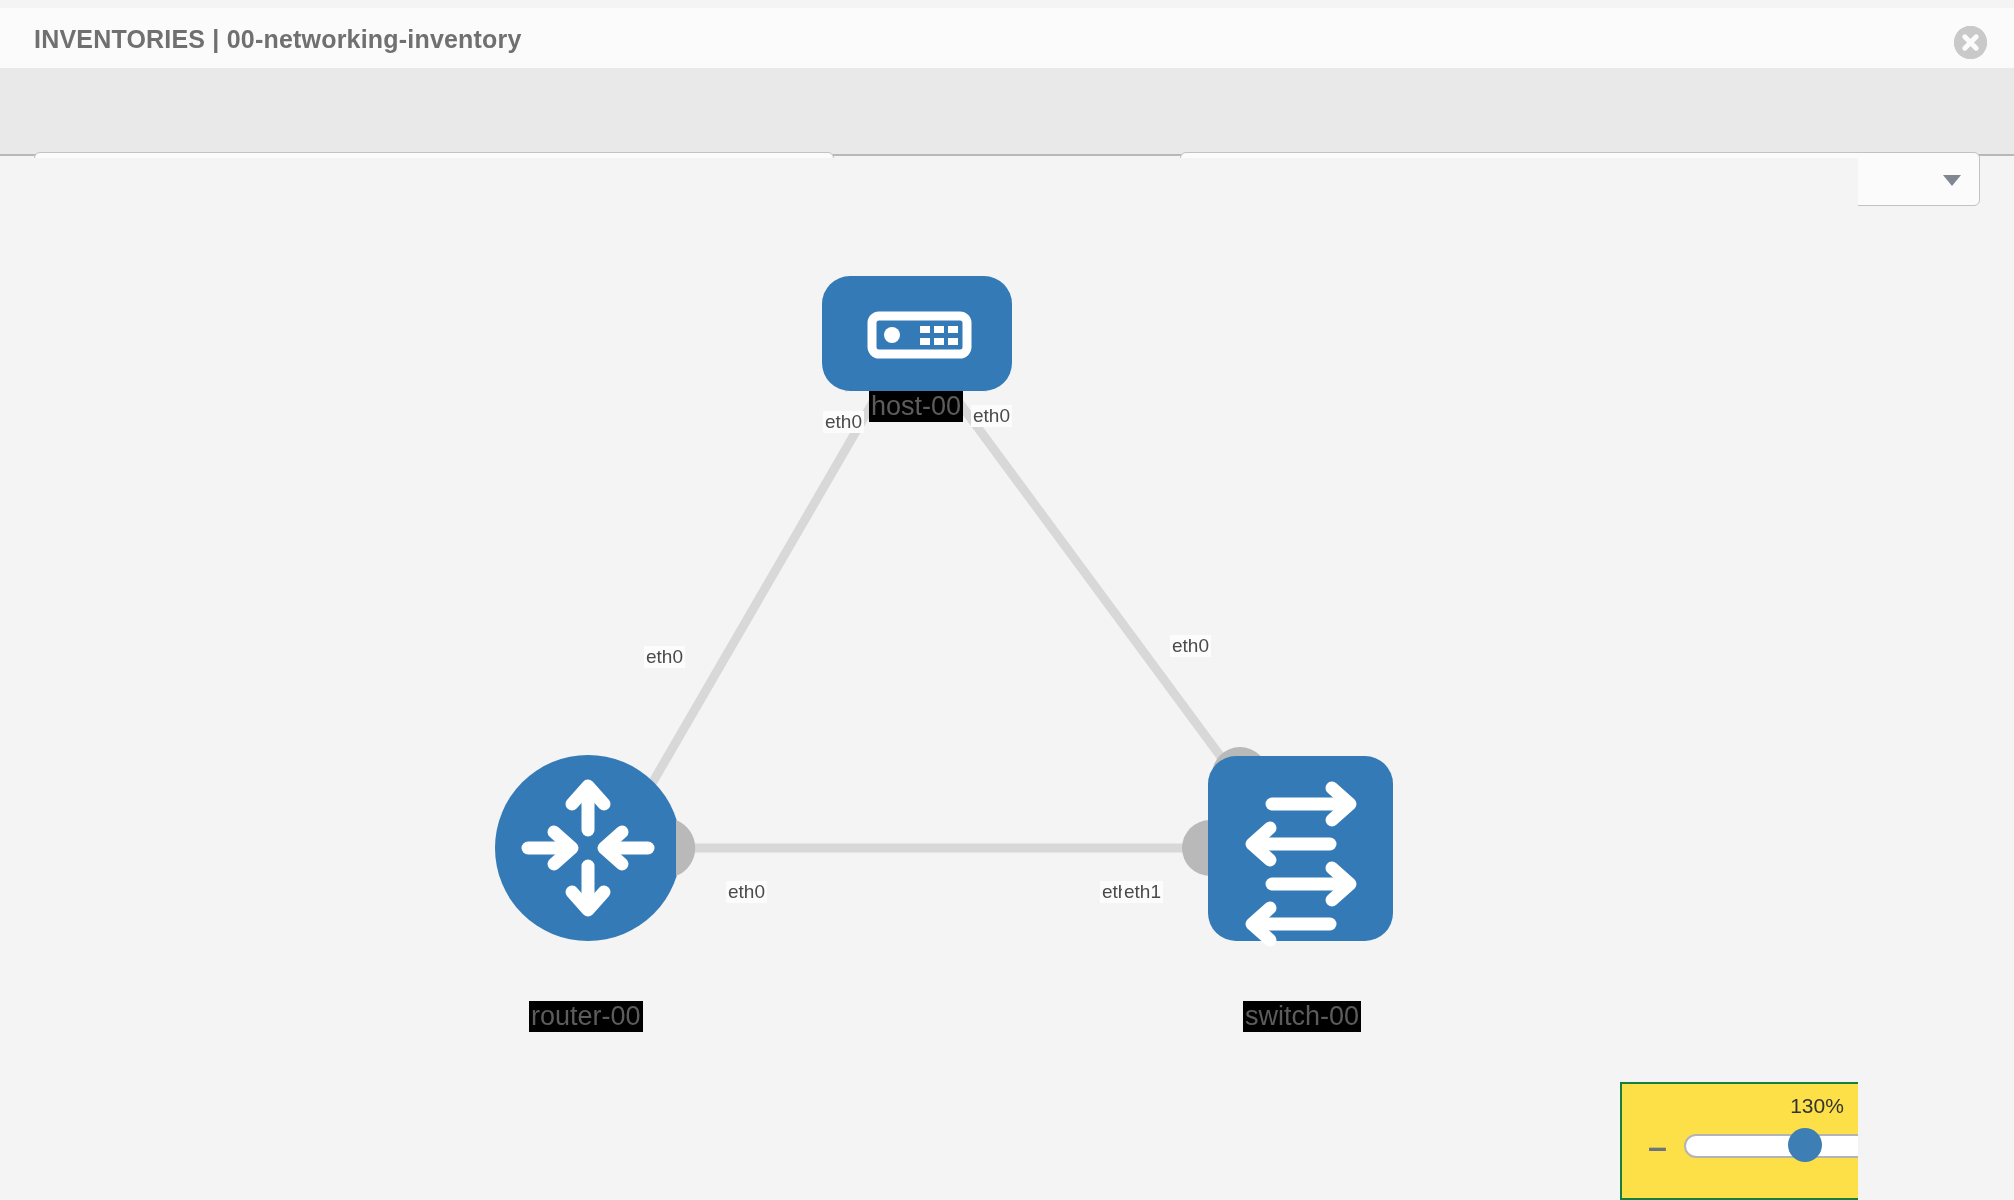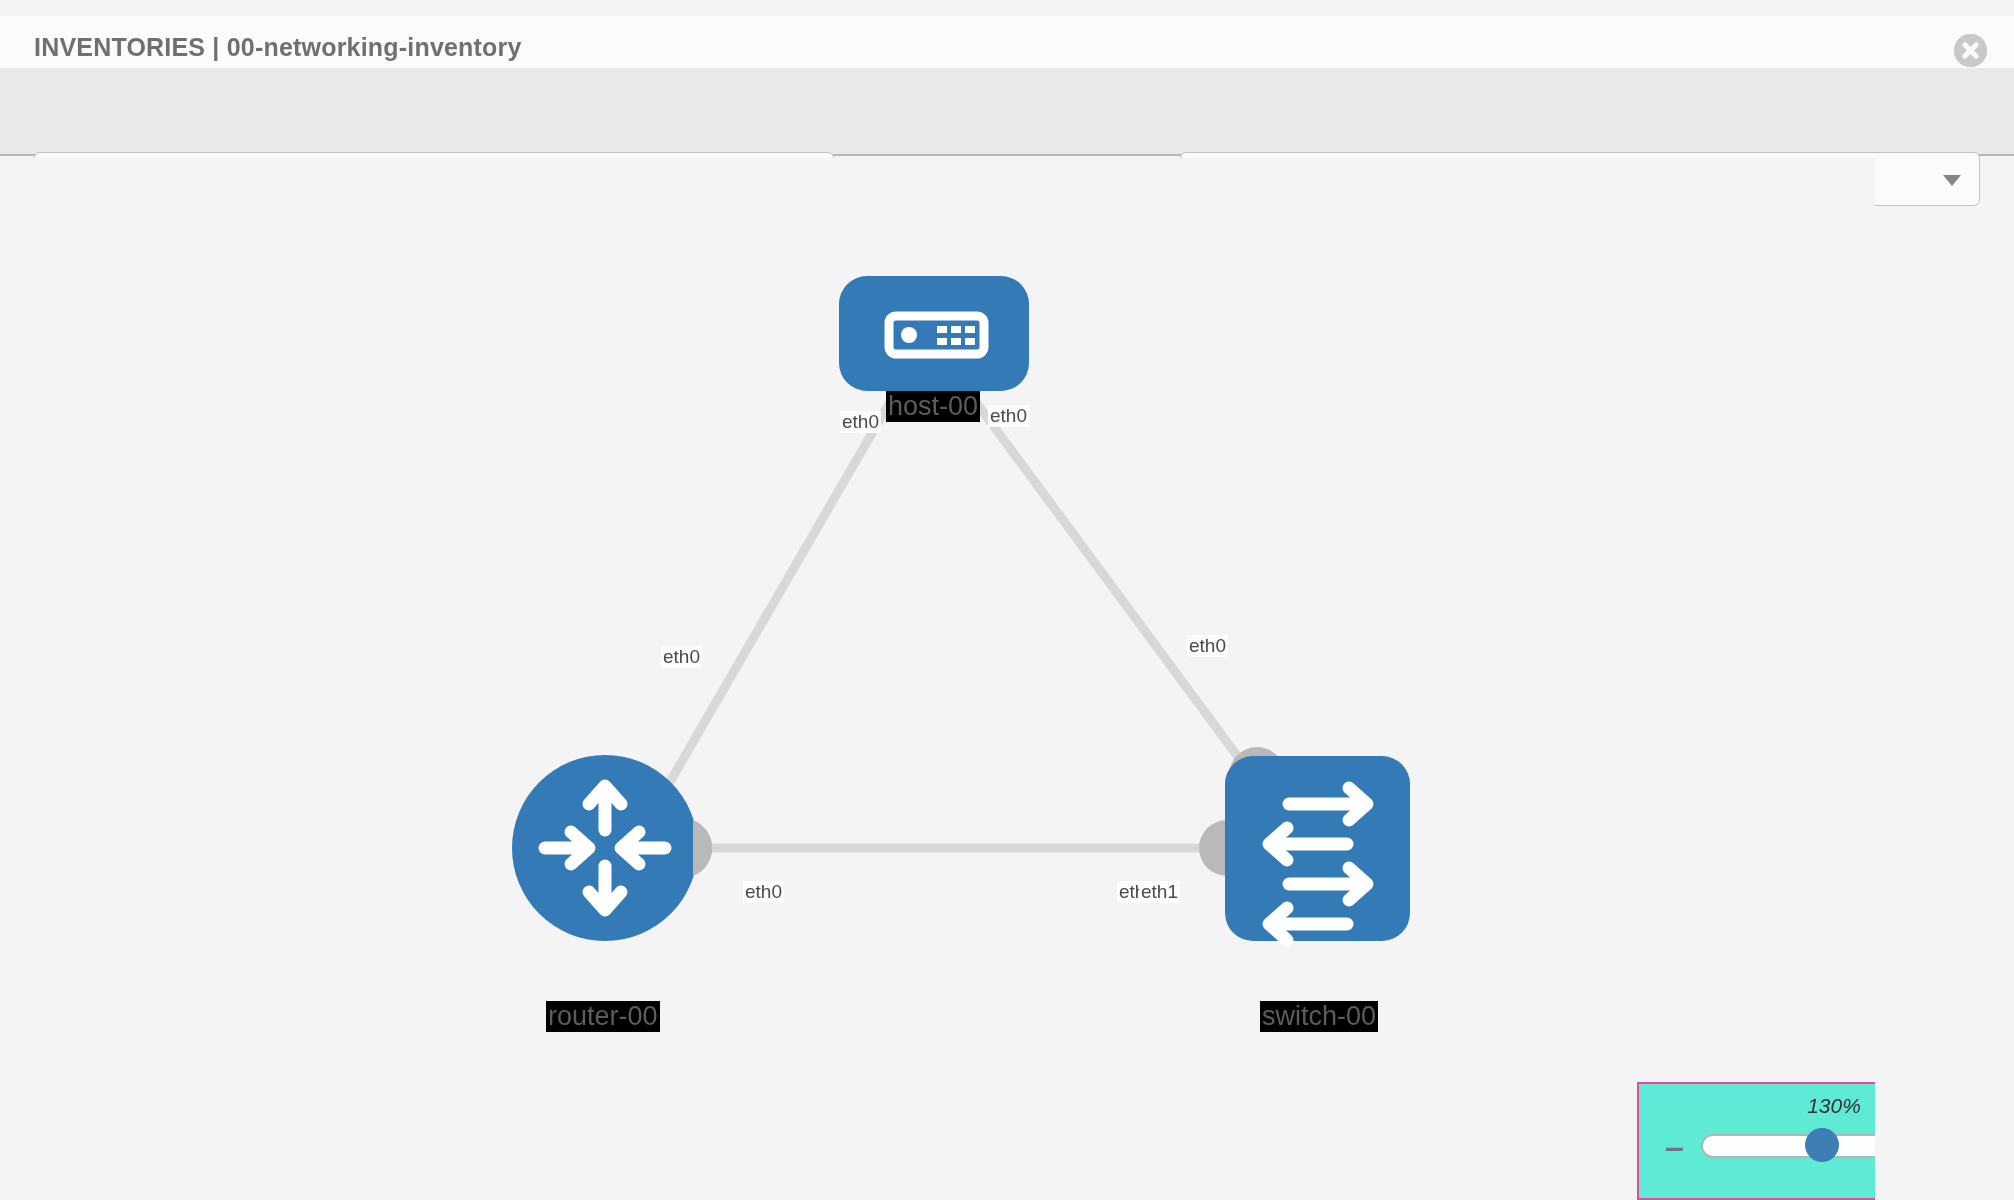--- a/index.html
+++ b/index.html
@@ -14,21 +14,21 @@
   #app {
     position: relative;
     width: 2014px;
     height: 1200px;
     background: #f4f4f4;
   }
 
   
   .header {
     position: absolute;
-    left: 0; top: 16px;
+    left: 0; top: 8px;
     width: 2014px;
     height: 88px;
     background: #fbfbfb;
     border-bottom: 2px solid #b8b8b8;
   }
   .header-title {
     position: absolute;
     left: 34px;
     top: 17px;
     font-size: 25px;
@@ -98,21 +98,20 @@
   #key-btn    { left: 1112px; }
 
   
   .canvas {
     position: absolute;
     left: 0; top: 158px;
     width: 1858px;
     height: 1042px;
     background: #f4f4f4;
     overflow: hidden;
-    margin-left: 17px;
   }
   .topology-svg {
     position: absolute;
     left: 0; top: 0;
     width: 2014px;
     height: 1042px;
   }
 
   
   .node-label {
@@ -132,23 +131,22 @@
     padding: 0 2px;
   }
 
   
   .zoom-panel {
     position: absolute;
     left: 1620px;
     top: 1082px;
     width: 394px;
     height: 118px;
-    background: #5eead4;
-    border: 2px solid #ec4899;
-    font-style: italic;
+    background: #fde047;
+    border: 2px solid #15803d;
   }
   .zoom-value {
     position: absolute;
     top: 10px;
     width: 100%;
     text-align: center;
     font-size: 21px;
     color: #333;
   }
   .zoom-minus, .zoom-plus {

